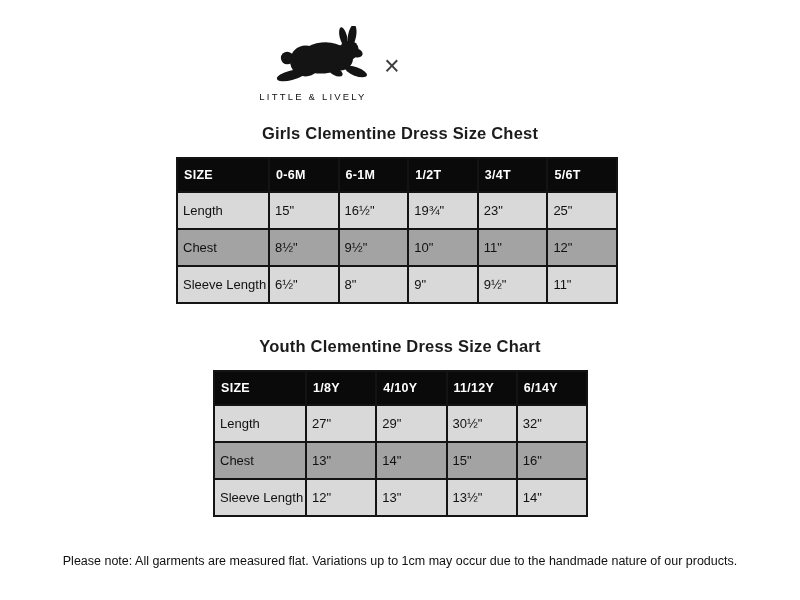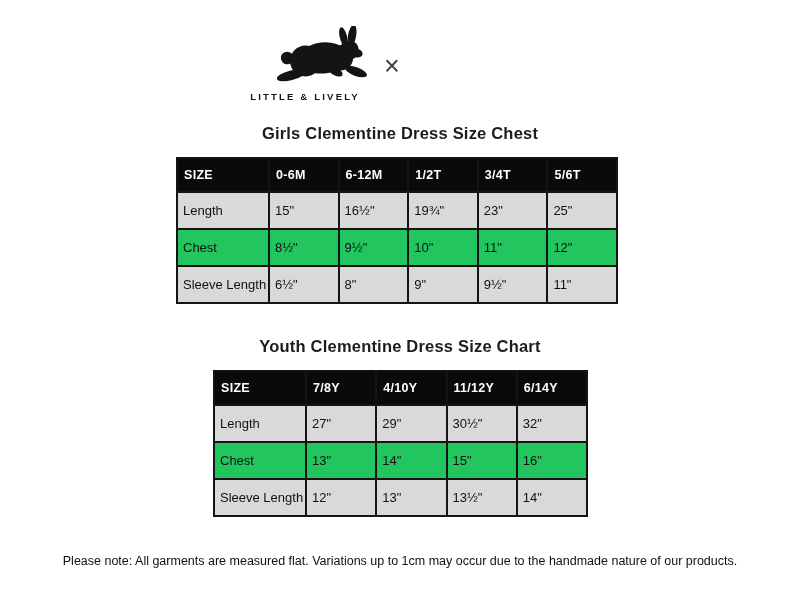--- a/index.html
+++ b/index.html
@@ -4,22 +4,22 @@
 <style>
   html,body { margin:0; padding:0; background:#fff; }
   .canvas {
     position:relative; width:800px; height:600px; background:#ffffff;
     font-family:"Liberation Sans", sans-serif; overflow:hidden;
   }
   
   .rabbit-logo { position:absolute; left:274px; top:26px; width:98px; height:62px; color:var(--logo-black,#141414); }
   .rabbit-logo svg { width:100%; height:100%; display:block; }
   .little-lively {
-    position:absolute; left:240px; top:91px; width:130px; text-align:center;
-    font-size:9.5px; font-weight:bold; letter-spacing:2.2px; color:var(--logo-black,#141414);
+    position:absolute; left:248px; top:91px; width:130px; text-align:center;
+    font-size:9.5px; font-weight:normal; letter-spacing:2.2px; color:var(--logo-black,#141414);
   }
   .collab-x {
     position:absolute; left:379px; top:52px; width:26px; text-align:center;
     font-size:27px; line-height:28px; color:var(--x-color,#3f3f3f); font-weight:normal;
   }
   .appurity { position:absolute; left:404px; top:23px; width:124px; text-align:center; }
   .appurity-emblem { width:37px; height:37px; display:block; margin:0 auto; color:var(--appurity-color,#7e8b72); }
   .appurity-name {
     font-size:30px; line-height:30px; margin-top:-4px;
     color:var(--appurity-color,#7e8b72); letter-spacing:0.5px;
@@ -39,21 +39,21 @@
     border:2px solid var(--border-color,#141414);
     text-align:left; vertical-align:middle; white-space:nowrap; overflow:hidden;margin-left:24px;
   }
   table.size-table th {
     background:var(--header-bg,#0a0a0a); color:var(--header-text,#ffffff);
     font-size:12.5px; font-weight:bold; letter-spacing:0.3px;
     height:32px; padding:0 0 0 6px;
   }
   table.size-table th:first-child { width:84px; }
   table.size-table td {
-    font-size:13px; color:#111; height:35px; padding:0 0 0 5px; background:#22c55e;
+    font-size:13px; color:#111; height:35px; padding:0 0 0 5px; background:#a3a3a3;
   }
   table.size-table tbody tr:nth-child(odd) td { background:var(--row-shade,#d9d9d9); }
   
   .footnote {
     position:absolute; left:0; top:554px; width:800px; text-align:center;
     font-size:12.5px; color:#101010;
   }
 </style>
 </head>
 <body>
@@ -82,21 +82,21 @@
   <div class="collab-x">×</div>
 
 
   <div class="section-title" id="girls-title">Girls Clementine Dress Size Chest</div>
   <div class="girls-table-wrap">
     <table class="size-table">
         <thead>
           <tr>
             <th>SIZE</th>
             <th>0-6M</th>
-            <th>6-12M</th>
+            <th>6-1M</th>
             <th>1/2T</th>
             <th>3/4T</th>
             <th>5/6T</th>
           </tr>
         </thead>
         <tbody>
           <tr>
             <td>Length</td>
             <td>15"</td>
             <td>16½"</td>
@@ -123,21 +123,21 @@
         </tbody>
       </table>
   </div>
 
   <div class="section-title" id="youth-title">Youth Clementine Dress Size Chart</div>
   <div class="youth-table-wrap">
     <table class="size-table">
         <thead>
           <tr>
             <th>SIZE</th>
-            <th>7/8Y</th>
+            <th>1/8Y</th>
             <th>4/10Y</th>
             <th>11/12Y</th>
             <th>6/14Y</th>
           </tr>
         </thead>
         <tbody>
           <tr>
             <td>Length</td>
             <td>27"</td>
             <td>29"</td>

